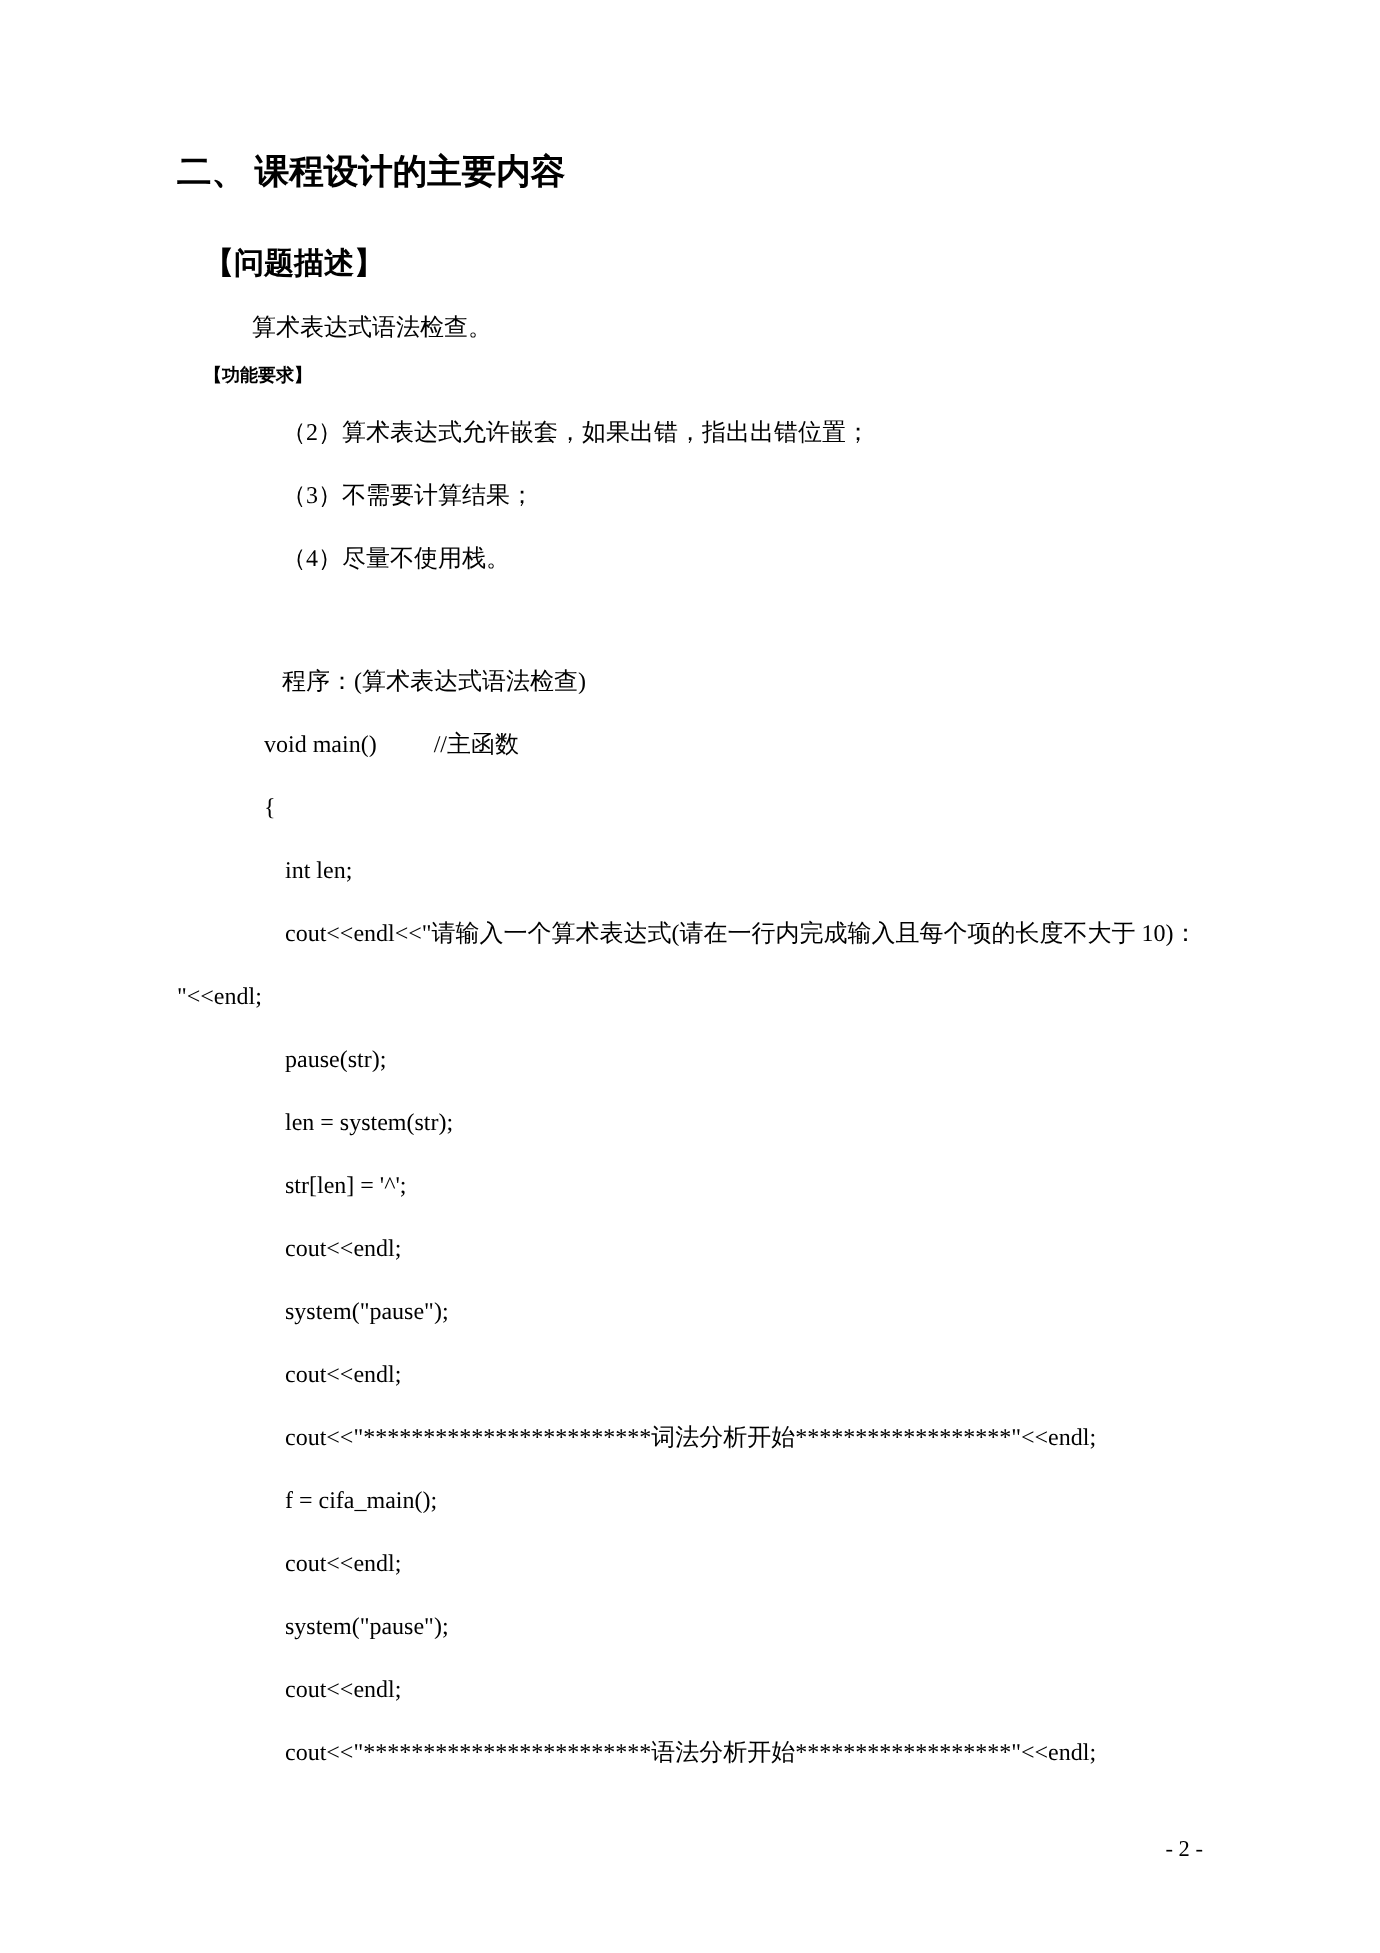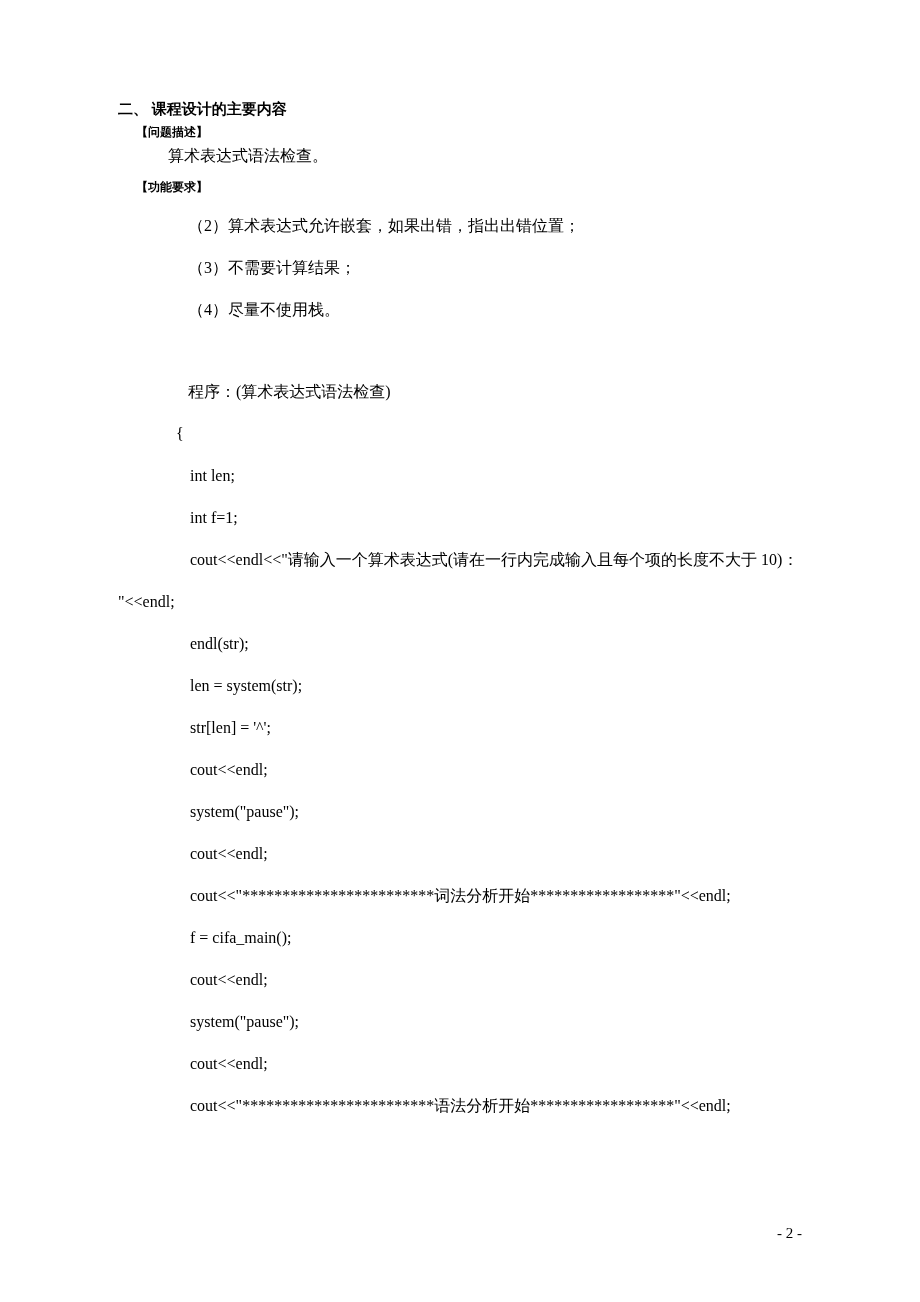--- a/index.html
+++ b/index.html
@@ -9,29 +9,29 @@
     background: #fff;
     color: #000;
     position: relative;
   }
   .page {
     padding: 98px 118px 0 118px;
     font-size: 16px;
     line-height: 1.5;
   }
   .h2 {
-    font-size: 15px;
+    font-size: 23px;
     font-weight: bold;
-    margin-bottom: 2px;
+    margin-bottom: 28px;
   }
   .h3 {
-    font-size: 12px;
+    font-size: 20px;
     font-weight: bold;
     margin-left: 18px;
-    margin-bottom: 3px;
+    margin-bottom: 16px;
   }
   .h3b {
     font-size: 12px;
     font-weight: bold;
     margin-left: 18px;
     margin-top: 10px;
     margin-bottom: 18px;
   }
   .indent1 {
     margin-left: 50px;
@@ -92,30 +92,34 @@
 
   <div class="h3b">【功能要求】</div>
   <div class="req">（2）算术表达式允许嵌套，如果出错，指出出错位置；</div>
   <div class="req">（3）不需要计算结果；</div>
   <div class="req">（4）尽量不使用栈。</div>
 
   <div class="blank-gap"></div>
 
   <div class="code-intro">程序：(算术表达式语法检查)</div>
 
+  <div class="code-sig">
+    <span class="mainfn">void main()</span>
+    <span style="display:inline-block;width:30px;"></span>
+    <span class="cn">//主函数</span>
+  </div>
 
   <div class="code-open mainfn">{</div>
 
   <div class="code-body">int len;</div>
-  <div class="code-body">int f=1;</div>
 
   <div class="code-line-long">cout&lt;&lt;endl&lt;&lt;"请输入一个算术表达式(请在一行内完成输入且每个项的长度不大于 10)：</div>
   <div class="code-wrap" style="margin-top:18px;">"&lt;&lt;endl;</div>
 
-  <div class="code-body">endl(str);</div>
+  <div class="code-body">pause(str);</div>
   <div class="code-body">len = system(str);</div>
   <div class="code-body">str[len] = '^';</div>
   <div class="code-body">cout&lt;&lt;endl;</div>
   <div class="code-body">system("pause");</div>
   <div class="code-body">cout&lt;&lt;endl;</div>
   <div class="code-body">cout&lt;&lt;"************************词法分析开始******************"&lt;&lt;endl;</div>
   <div class="code-body">f = cifa_main();</div>
   <div class="code-body">cout&lt;&lt;endl;</div>
   <div class="code-body">system("pause");</div>
   <div class="code-body">cout&lt;&lt;endl;</div>

